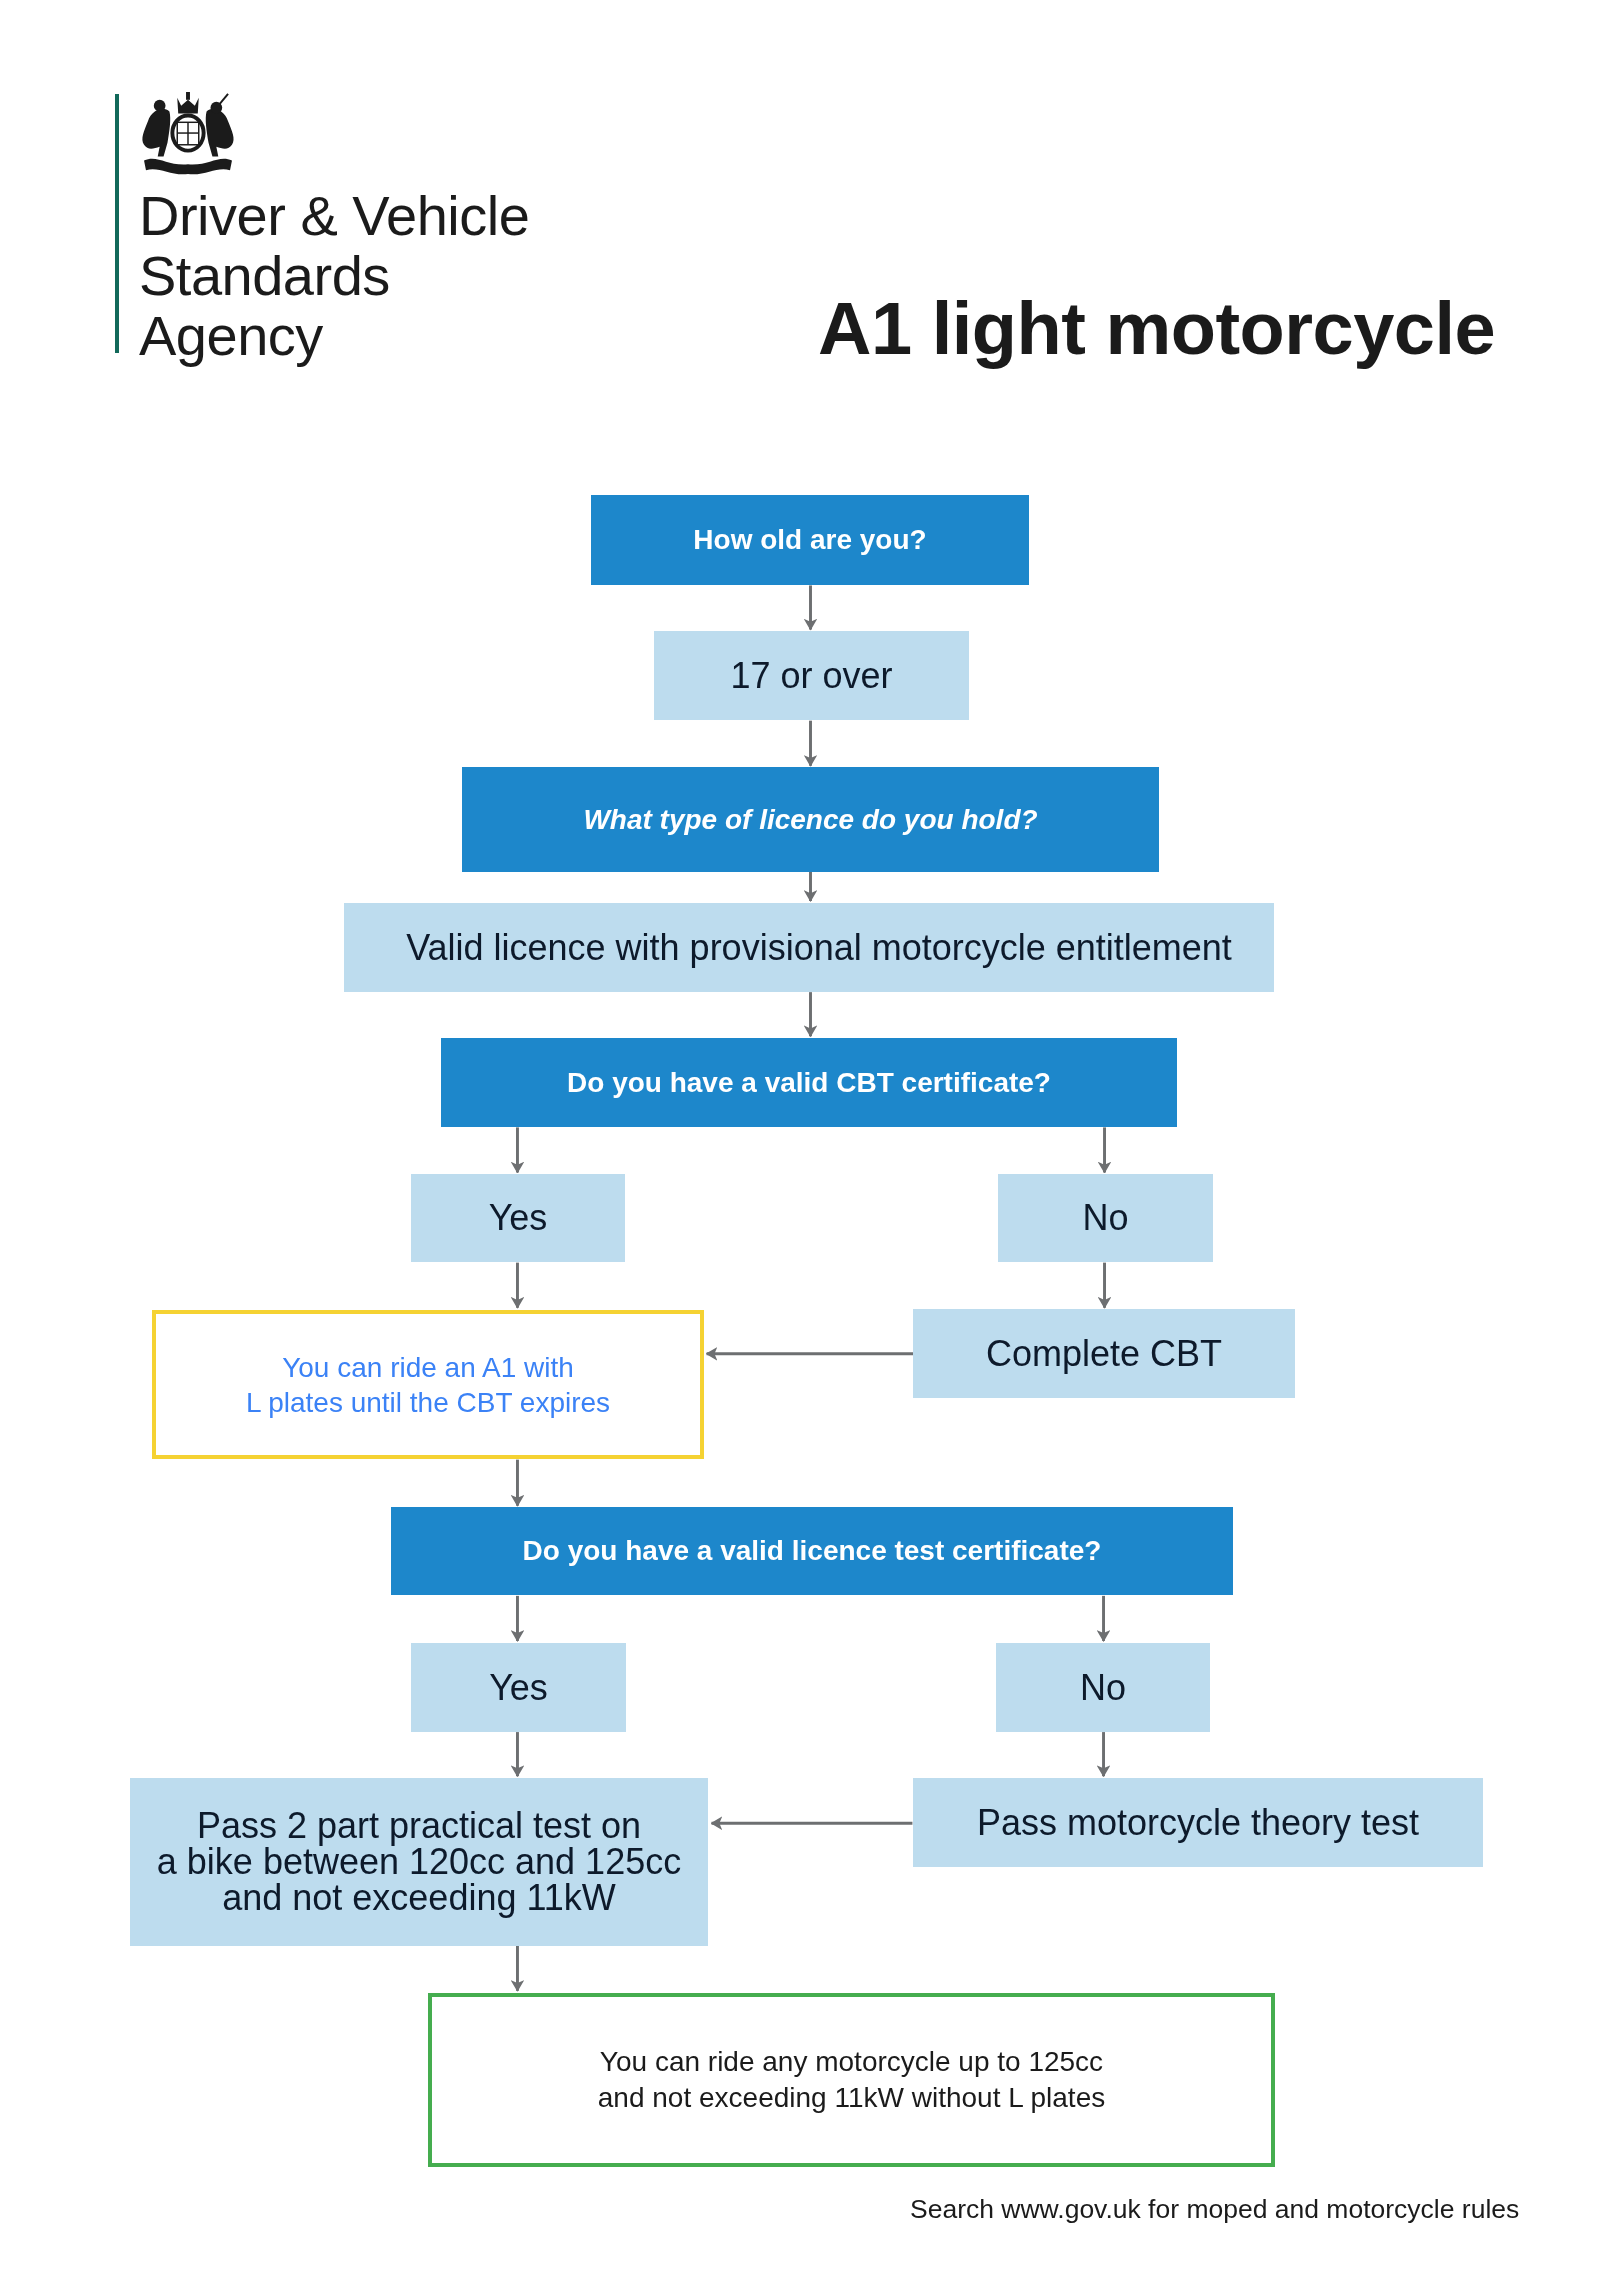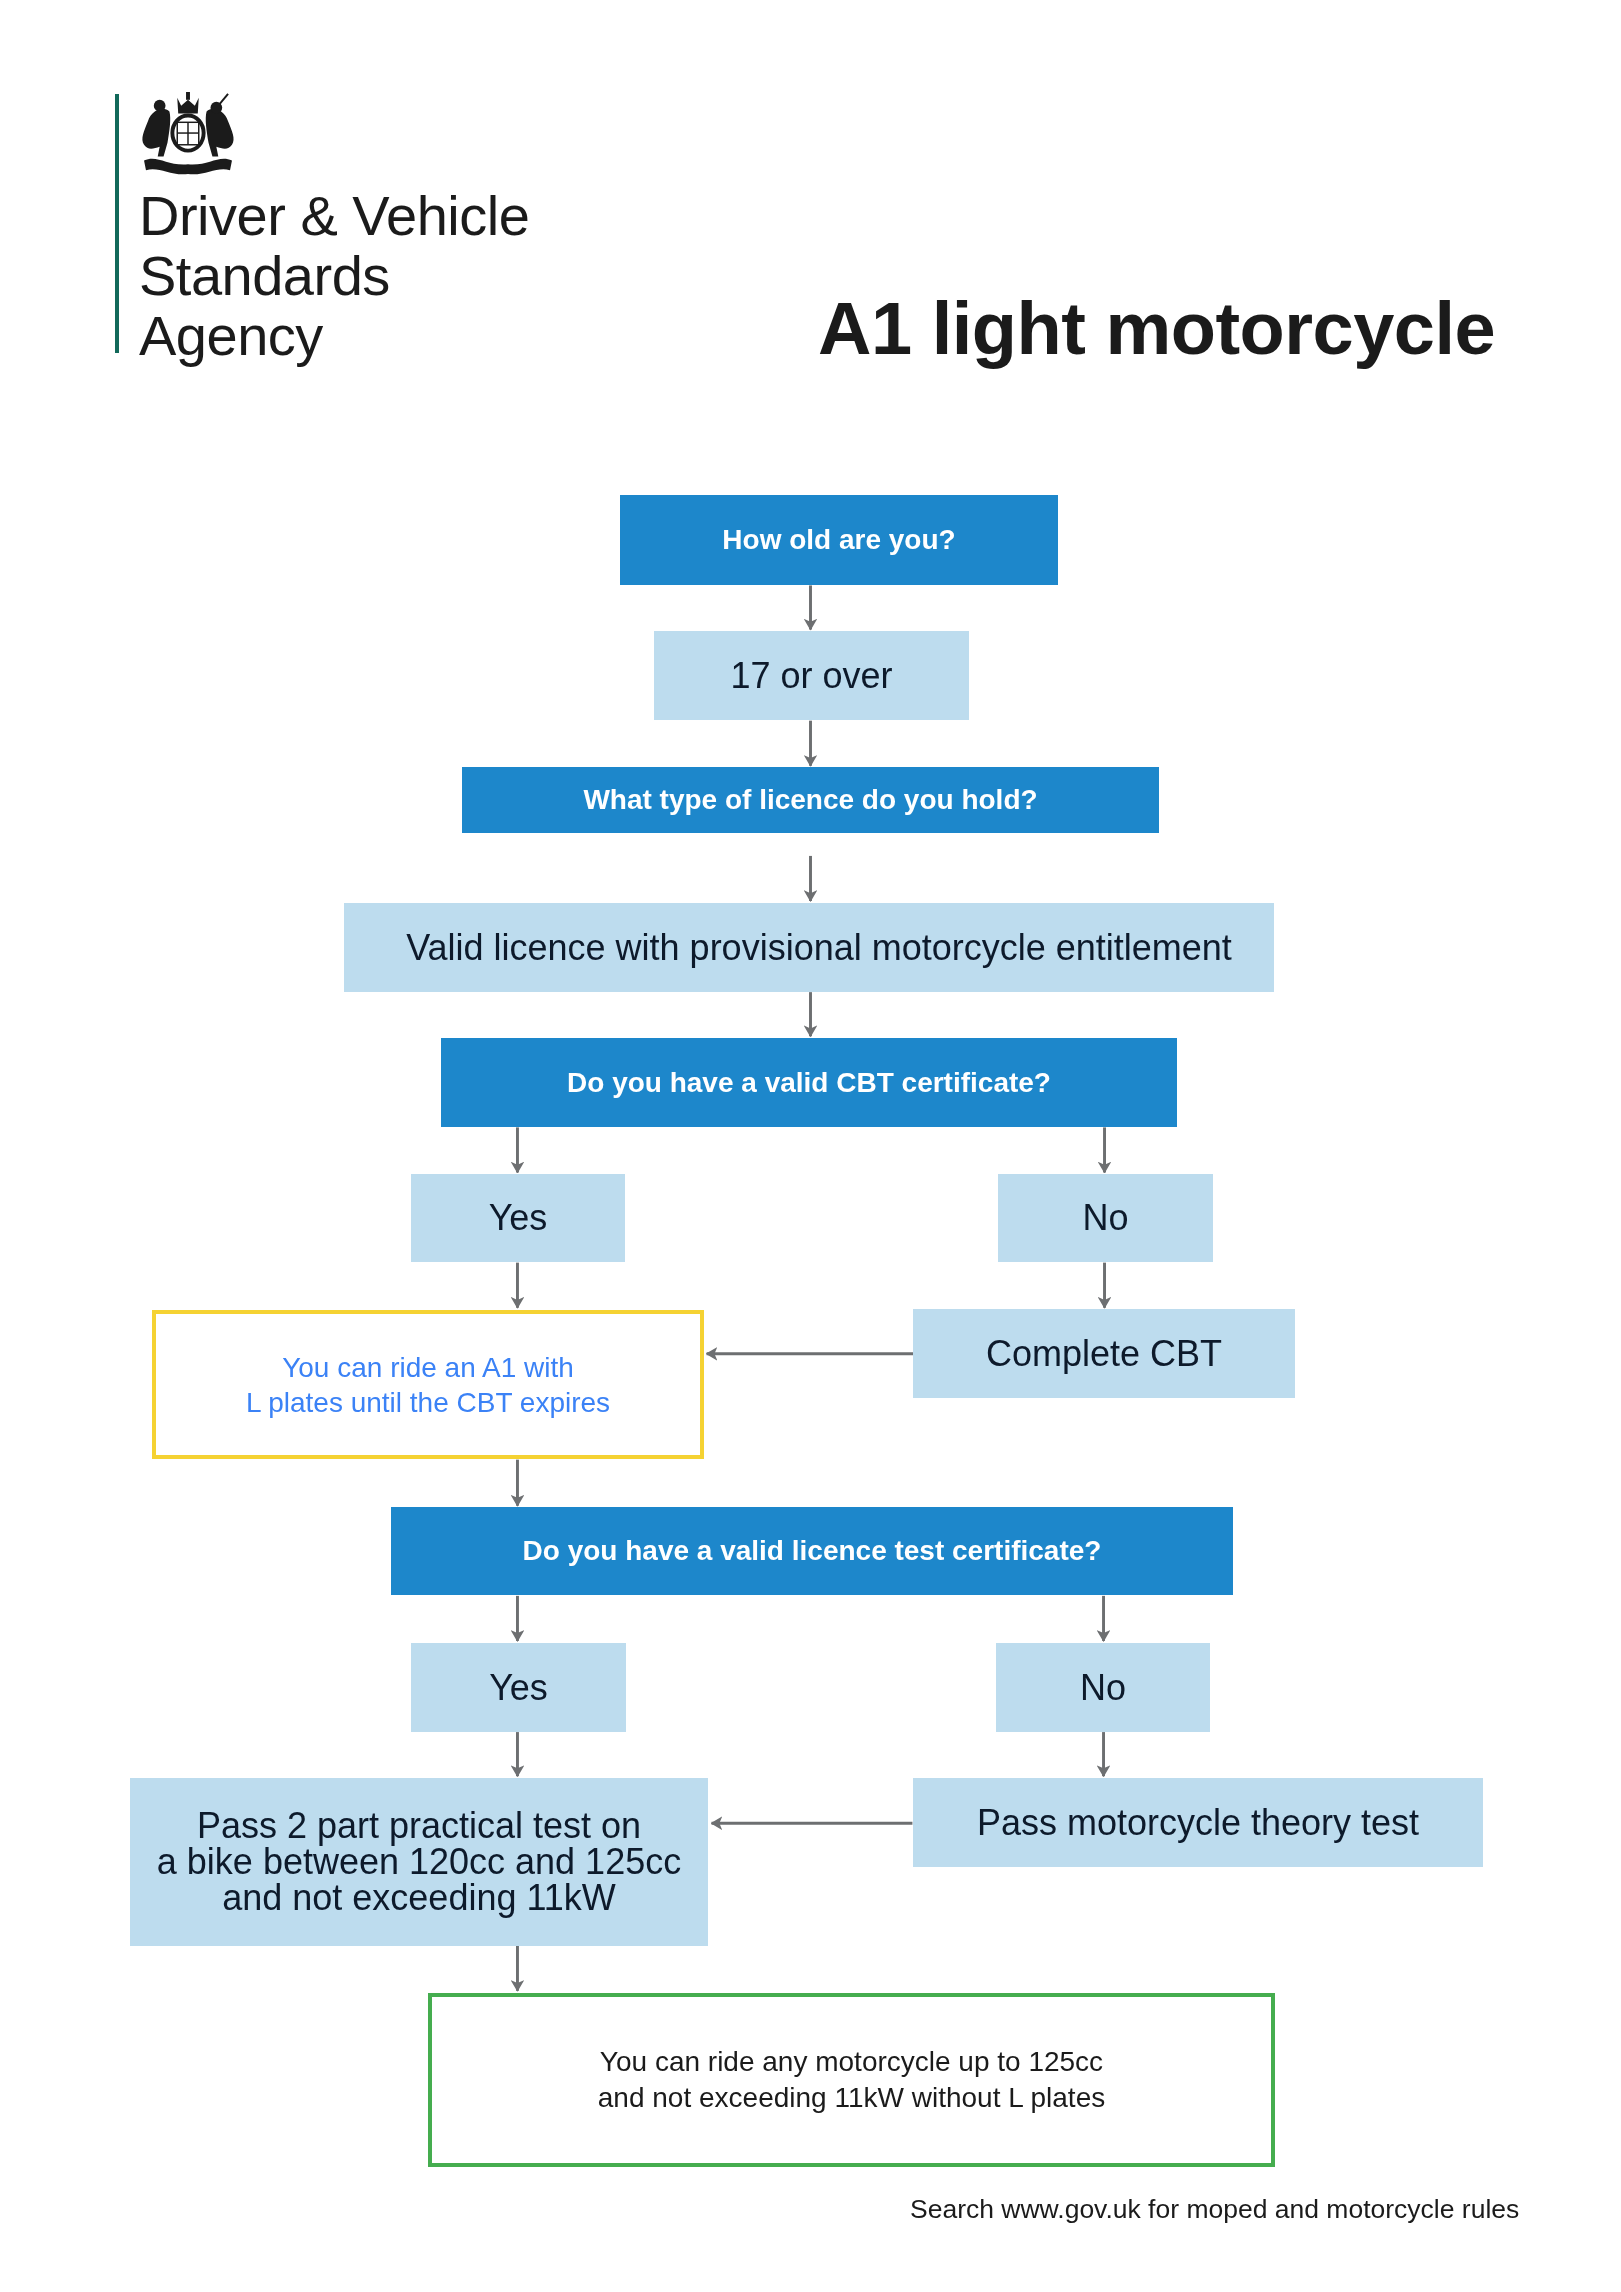--- a/index.html
+++ b/index.html
@@ -66,27 +66,27 @@
     <line x1="528" y1="1489" x2="528" y2="1536" marker-end="url(#ah)"></line>
     <line x1="528" y1="1628" x2="528" y2="1674" marker-end="url(#ah)"></line>
     <line x1="1126" y1="1628" x2="1126" y2="1674" marker-end="url(#ah)"></line>
     <line x1="528" y1="1767" x2="528" y2="1812" marker-end="url(#ah)"></line>
     <line x1="1126" y1="1767" x2="1126" y2="1812" marker-end="url(#ah)"></line>
     <line x1="931" y1="1860" x2="726" y2="1860" marker-end="url(#ah)"></line>
     <line x1="528" y1="1985" x2="528" y2="2031" marker-end="url(#ah)"></line>
   </g>
 </svg>
 
-<div class="box q" style="left:620px; top:495px; width:438px; height:90px;">
+<div class="box q" style="left:591px; top:495px; width:438px; height:90px;">
   <span>How old are you?</span>
 </div>
 <div class="box a" style="left:654px; top:631px; width:315px; height:89px;">
   <span>17 or over</span>
 </div>
-<div class="box q" style="left:462px; top:767px; width:697px; height:66px;">
+<div class="box q" style="left:462px; top:767px; width:697px; height:105px;font-style:italic;">
   <span>What type of licence do you hold?</span>
 </div>
 <div class="box a" style="left:344px; top:903px; width:930px; height:89px;padding-left:20px;">
   <span>Valid licence with provisional motorcycle entitlement</span>
 </div>
 <div class="box q" style="left:441px; top:1038px; width:736px; height:89px;">
   <span>Do you have a valid CBT certificate?</span>
 </div>
 <div class="box a" style="left:411px; top:1174px; width:214px; height:88px;">
   <span>Yes</span>

